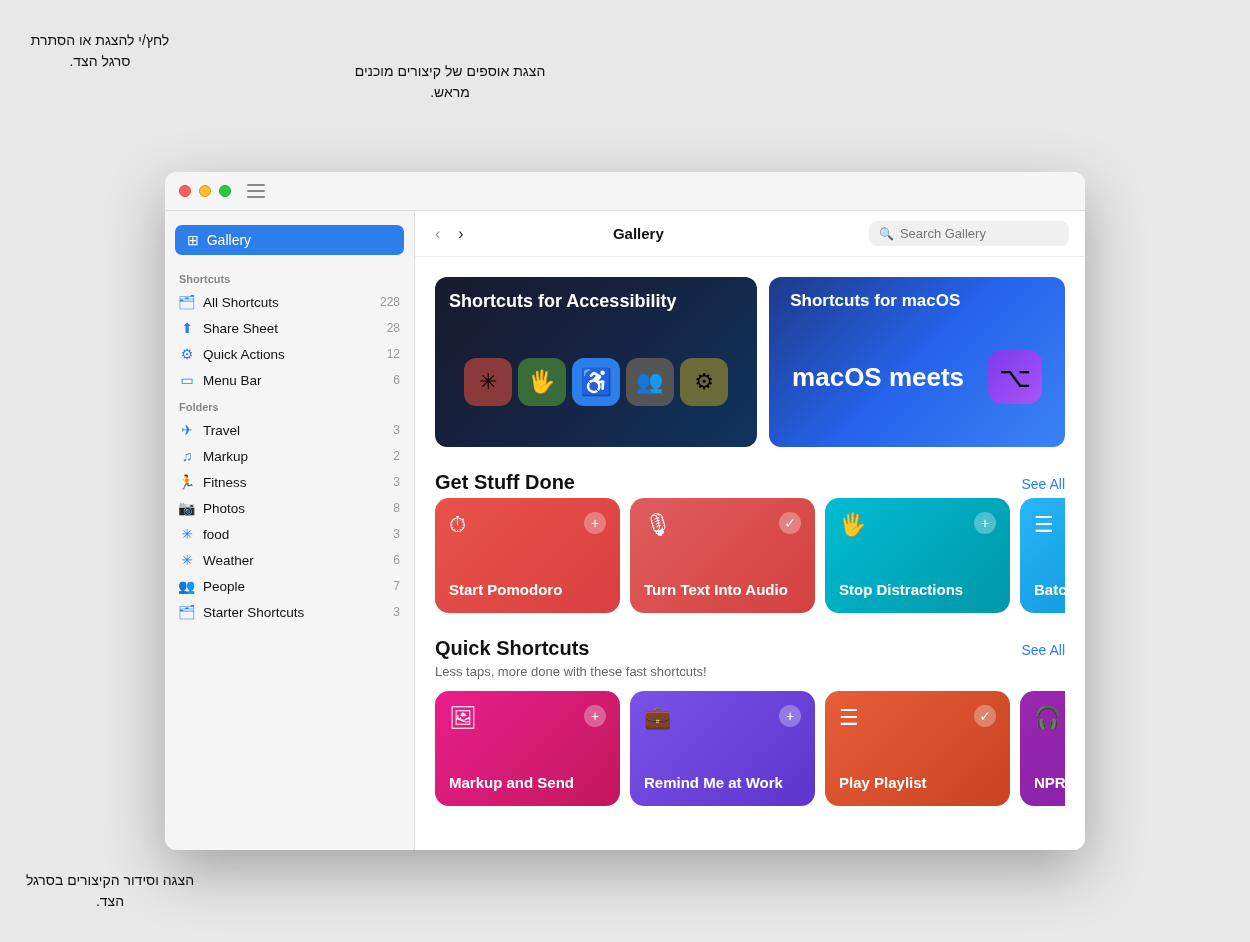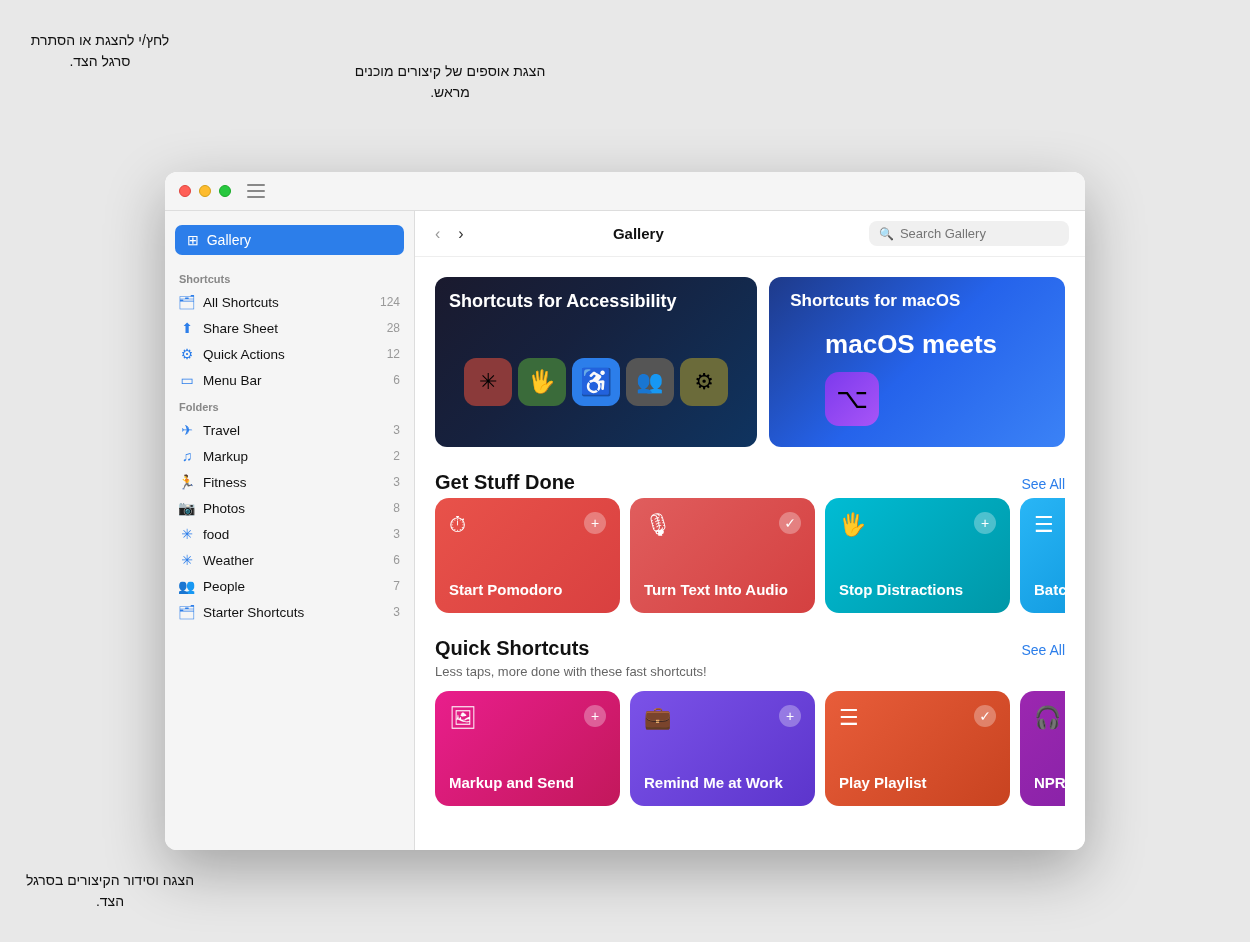--- a/index.html
+++ b/index.html
@@ -415,21 +415,21 @@
       <div class="sidebar-gallery">
         <span>⊞</span>
         <span>Gallery</span>
       </div>
 
       <div class="sidebar-section-label">Shortcuts</div>
 
       <div class="sidebar-item">
         <span class="sidebar-item-icon">🗂</span>
         <span class="sidebar-item-label">All Shortcuts</span>
-        <span class="sidebar-item-count">124</span>
+        <span class="sidebar-item-count">228</span>
       </div>
       <div class="sidebar-item">
         <span class="sidebar-item-icon">⬆</span>
         <span class="sidebar-item-label">Share Sheet</span>
         <span class="sidebar-item-count">28</span>
       </div>
       <div class="sidebar-item">
         <span class="sidebar-item-icon">⚙</span>
         <span class="sidebar-item-label">Quick Actions</span>
         <span class="sidebar-item-count">12</span>
@@ -506,21 +506,21 @@
               <div class="acc-icon acc-red">✳</div>
               <div class="acc-icon acc-green">🖐</div>
               <div class="acc-icon acc-blue" style="font-size:26px;">♿</div>
               <div class="acc-icon acc-gray">👥</div>
               <div class="acc-icon acc-olive">⚙</div>
             </div>
           </div>
 
           <div class="hero-card hero-card-macos">
             <div style="position:absolute;top:14px;left:21px;color:white;font-size:17px;font-weight:700;">Shortcuts for macOS</div>
-            <div style="display:flex;align-items:flex-start;gap:12px;margin-top:30px;flex-direction:column;">
+            <div style="display:flex;align-items:center;gap:12px;margin-top:30px;">
               <span class="macos-text">macOS meets</span>
               <div class="shortcuts-logo">⌥</div>
             </div>
           </div>
         </div>
 
         <div class="section-header">
           <span class="section-title">Get Stuff Done</span>
           <span class="see-all">See All</span>
         </div>

